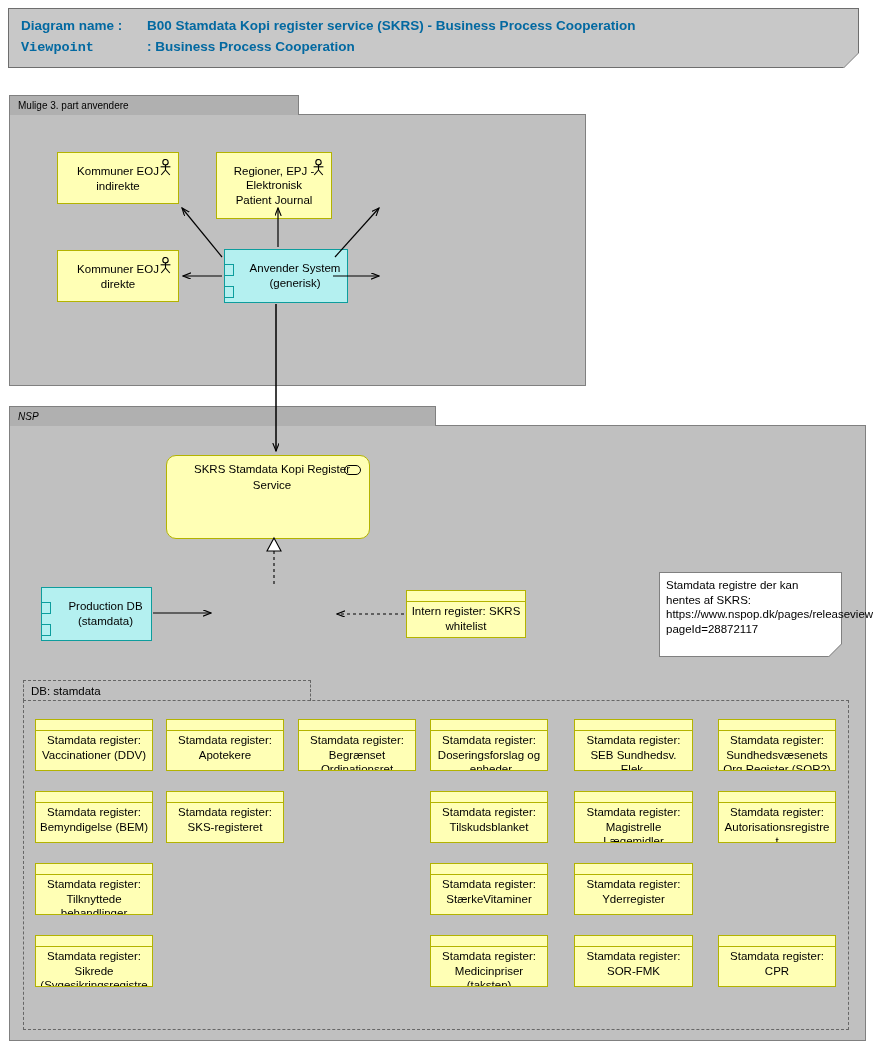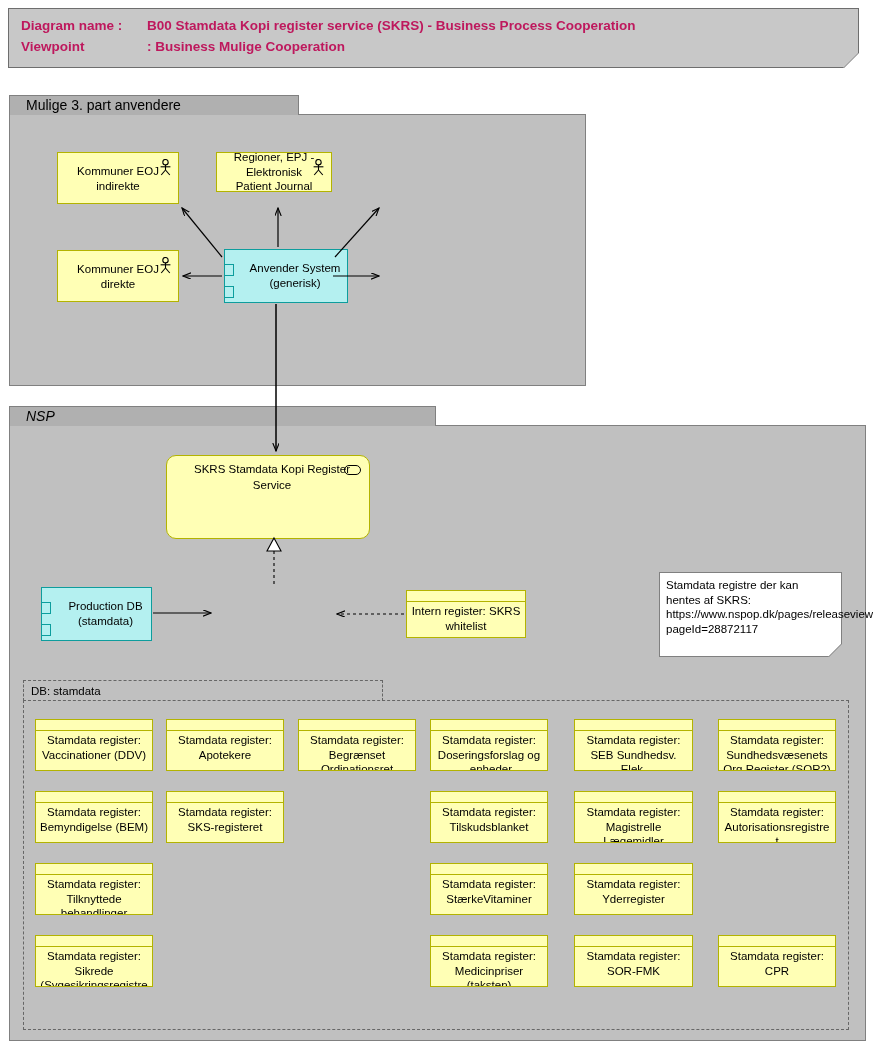--- a/index.html
+++ b/index.html
@@ -39,49 +39,49 @@
     background: #ffffff;
     border-left: 1px solid #6e6e6e;
     transform: skewX(-45deg);
     transform-origin: bottom left;
   }
   .title-line {
     position: absolute;
     left: 12px;
     font-weight: bold;
     font-size: 13.5px;
-    color: #be185d;
+    color: #0369a1;
     white-space: pre;
   }
   .title-line.l1 { top: 9px; }
   .title-line.l2 { top: 30px; }
   .title-label { display: inline-block; }
   .title-key-1 { width: 126px; }
-  .title-key-2 { width: 126px; }
+  .title-key-2 { width: 126px; font-family: Liberation Mono, monospace; }
 
   
   .group {
     position: absolute;
     background: #c0c0c0;
     border: 1px solid #808080;
     box-sizing: border-box;
   }
   .group-header {
     position: absolute;
     left: -1px;
     top: -20px;
     height: 20px;
     background: #b0b0b0;
     border: 1px solid #808080;
     border-bottom: none;
     box-sizing: border-box;
-    font-size: 14px;
+    font-size: 10px;
     color: #000;
     line-height: 19px;
-    padding-left: 16px;
+    padding-left: 8px;
     white-space: nowrap;
   }
 
   
   .group-dashed {
     position: absolute;
     background: transparent;
     border: 1px dashed #666;
     box-sizing: border-box;
   }
@@ -241,21 +241,21 @@
     pointer-events: none;
   }
 </style>
 </head>
 <body>
 
 <div id="canvas">
 
   <div class="title-banner">
     <div class="title-line l1"><span class="title-label title-key-1">Diagram name :</span><span>B00 Stamdata Kopi register service (SKRS) - Business Process Cooperation</span></div>
-    <div class="title-line l2"><span class="title-label title-key-2">Viewpoint</span><span>: Business Mulige Cooperation</span></div>
+    <div class="title-line l2"><span class="title-label title-key-2">Viewpoint</span><span>: Business Process Cooperation</span></div>
     <div class="fold"></div>
   </div>
 
   <div class="group" style="left:9px; top:114px; width:577px; height:272px;">
     <div class="group-header" style="width:290px;">Mulige 3. part anvendere</div>
   </div>
 
   <div class="el el-actor" style="left:57px; top:152px; width:122px; height:52px;">
     <span class="actor-icon">
       <svg width="13" height="17" viewBox="0 0 13 17">
@@ -263,21 +263,21 @@
           <line x1="6.5" y1="6" x2="6.5" y2="11" stroke="#000" stroke-width="1.1"></line>
           <line x1="1.6" y1="7.8" x2="11.4" y2="7.8" stroke="#000" stroke-width="1.1"></line>
           <line x1="6.5" y1="11" x2="2.2" y2="16" stroke="#000" stroke-width="1.1"></line>
           <line x1="6.5" y1="11" x2="10.8" y2="16" stroke="#000" stroke-width="1.1"></line>
         </svg>
     </span>
     <div class="el-text">Kommuner EOJ
 indirekte</div>
   </div>
 
-  <div class="el el-actor" style="left:216px; top:152px; width:116px; height:40px;">
+  <div class="el el-actor" style="left:216px; top:152px; width:116px; height:67px;">
     <span class="actor-icon">
       <svg width="13" height="17" viewBox="0 0 13 17">
           <circle cx="6.5" cy="3.2" r="2.7" fill="none" stroke="#000" stroke-width="1.1"></circle>
           <line x1="6.5" y1="6" x2="6.5" y2="11" stroke="#000" stroke-width="1.1"></line>
           <line x1="1.6" y1="7.8" x2="11.4" y2="7.8" stroke="#000" stroke-width="1.1"></line>
           <line x1="6.5" y1="11" x2="2.2" y2="16" stroke="#000" stroke-width="1.1"></line>
           <line x1="6.5" y1="11" x2="10.8" y2="16" stroke="#000" stroke-width="1.1"></line>
         </svg>
     </span>
     <div class="el-text">Regioner, EPJ -
@@ -331,21 +331,21 @@
     <div class="el-text">Intern register: SKRS
 whitelist</div>
   </div>
 
   <div class="note" style="left:659px; top:572px; width:183px; height:85px;">
     <div class="note-text">Stamdata registre der kan hentes af SKRS: https://www.nspop.dk/pages/releaseview.action?pageId=28872117</div>
     <div class="note-fold"></div>
   </div>
 
   <div class="group-dashed" style="left:23px; top:700px; width:826px; height:330px;">
-    <div class="group-dashed-header" style="width:360px;">DB: stamdata</div>
+    <div class="group-dashed-header" style="width:288px;">DB: stamdata</div>
   </div>
 
   <div id="registers-layer">
       <div class="el el-data" style="left: 35px; top: 719px; width: 118px; height: 52px;">
         <span class="strip"></span>
         <div class="el-text">Stamdata register:
 Vaccinationer (DDV)</div>
       </div>
       <div class="el el-data" style="left: 166px; top: 719px; width: 118px; height: 52px;">
         <span class="strip"></span>

